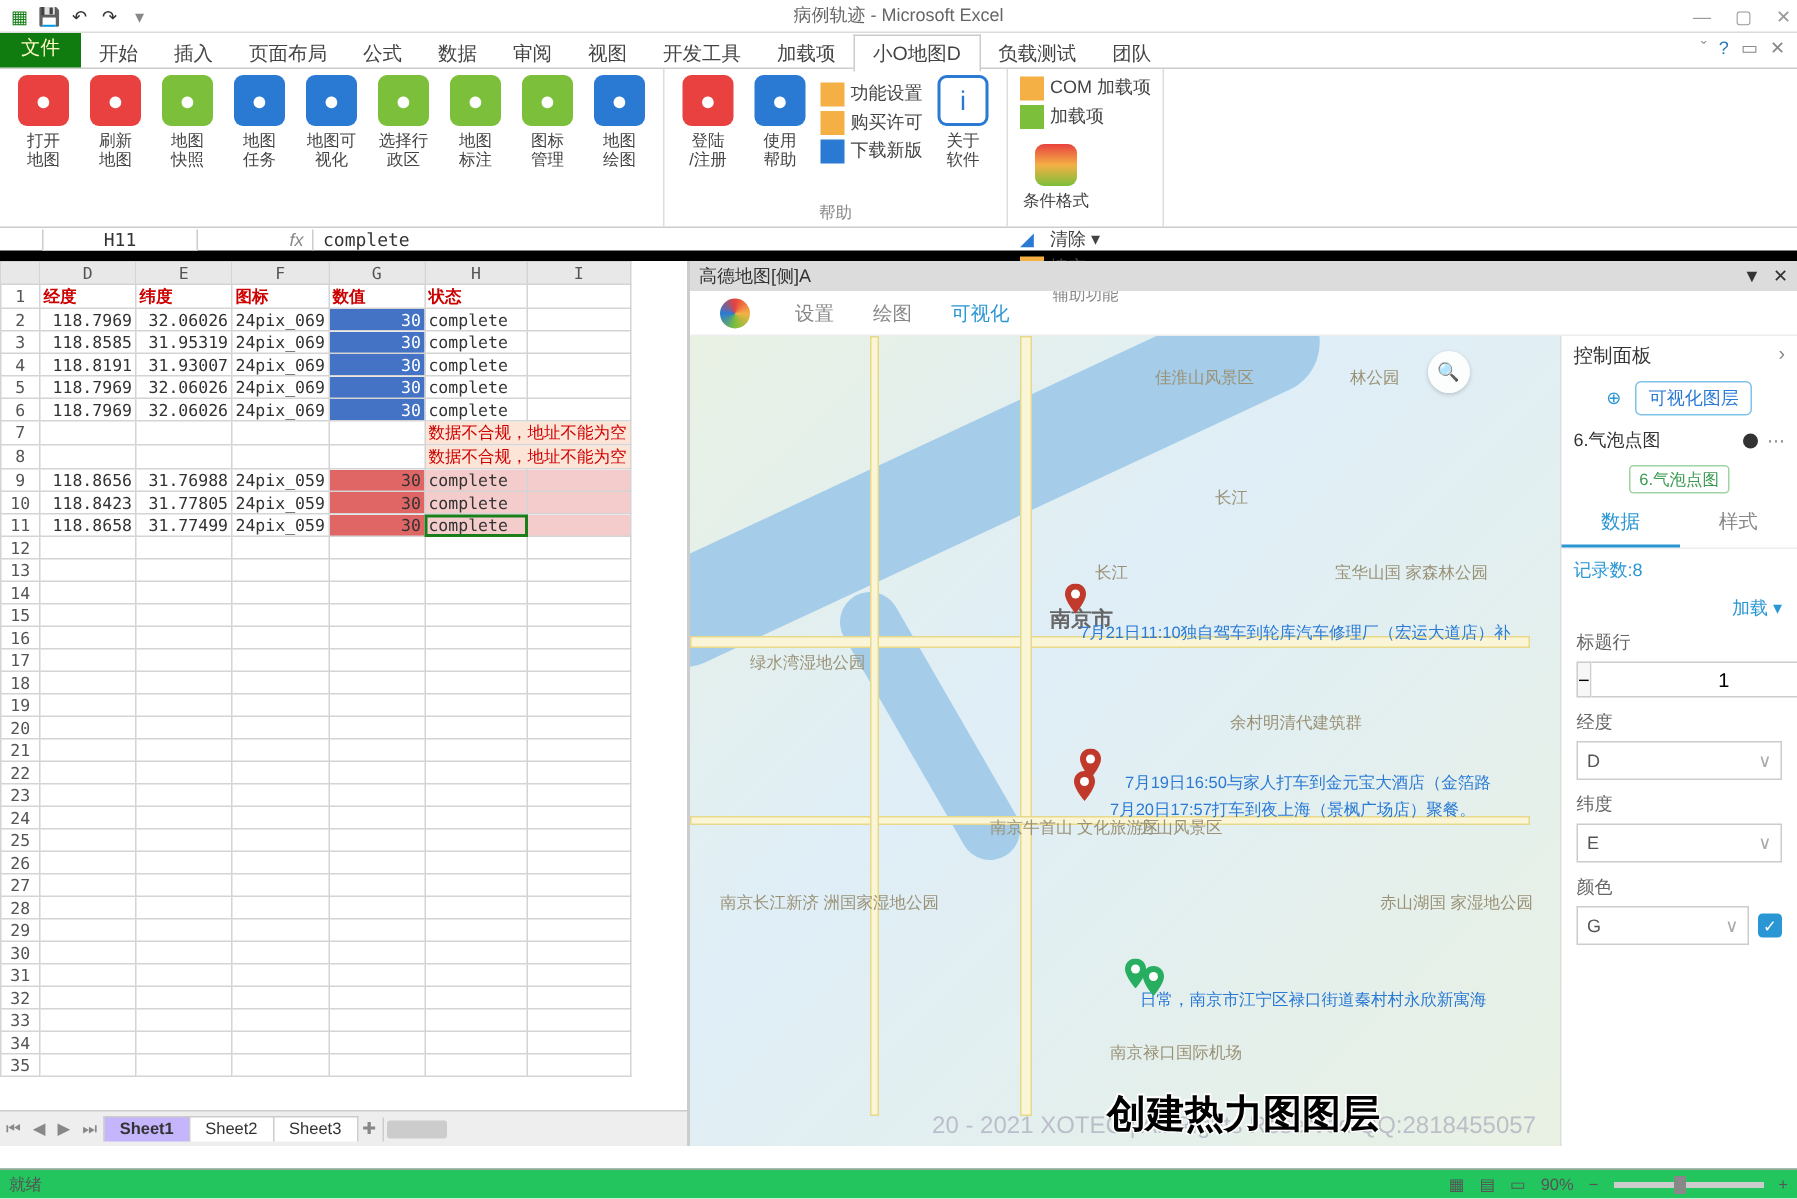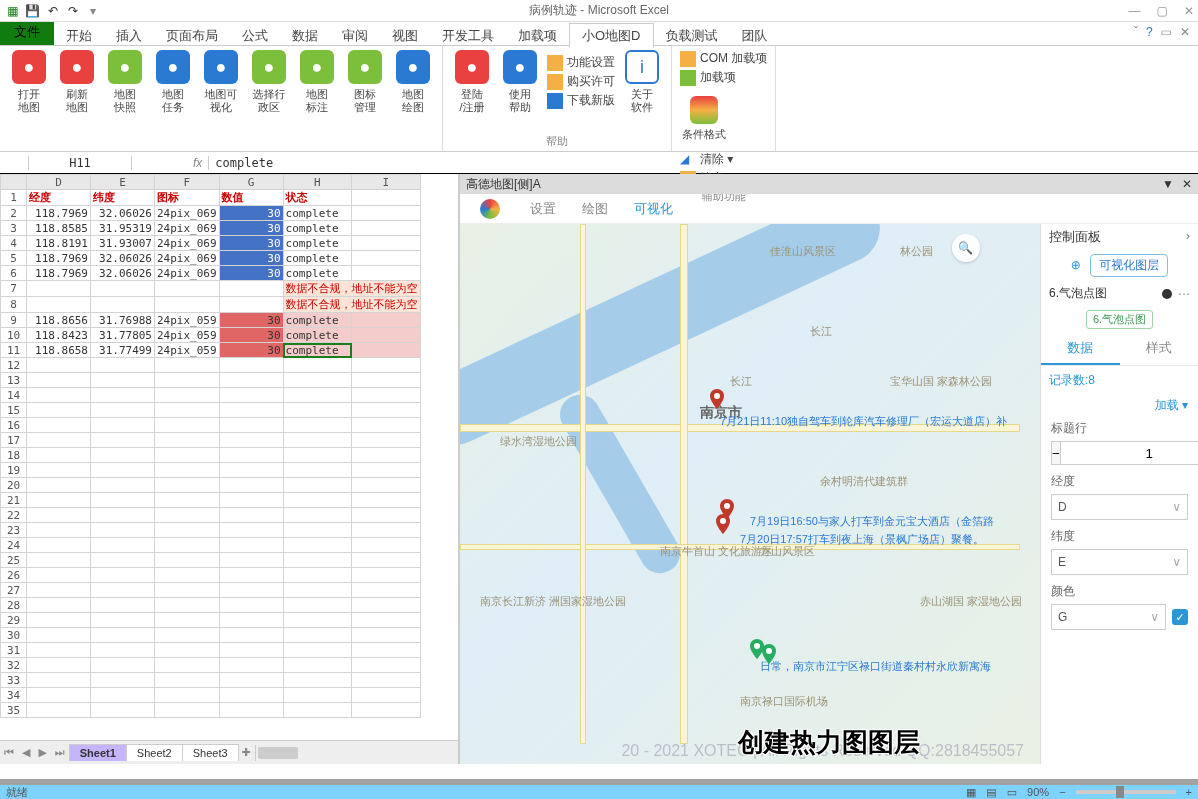--- a/index.html
+++ b/index.html
@@ -7,39 +7,39 @@
 
 
 .titlebar { height: 22px; background: #fff; display: flex; align-items: center; border-bottom: 1px solid #dcdcdc; position: relative; }
 .titlebar .qat { display: flex; gap: 2px; padding-left: 4px; align-items: center; }
 .titlebar .qat span { width: 18px; height: 18px; display: inline-flex; align-items: center; justify-content: center; }
 .titlebar .title { position: absolute; left: 50%; transform: translateX(-50%); font-size: 12px; color: #666; }
 .titlebar .wincontrols { position: absolute; right: 4px; display: flex; gap: 16px; color: #999; }
 
 
 .ribbontabs { height: 24px; background: #fff; display: flex; align-items: flex-end; border-bottom: 1px solid #ccc; padding-left: 0; }
-.ribbontabs .filetab { background: #107c10; color: #000000; padding: 4px 14px; font-size: 13px; }
+.ribbontabs .filetab { background: #107c10; color: #fef9c3; padding: 4px 14px; font-size: 13px; }
 .ribbontabs .tab { padding: 4px 12px; font-size: 13px; color: #444; cursor: pointer; }
 .ribbontabs .tab.active { border: 1px solid #ccc; border-bottom: 1px solid #fff; background: #fff; margin-bottom: -1px; }
 .righticons { position: absolute; right: 8px; top: 25px; display: flex; gap: 8px; color: #2a7ab9; }
 
 
 .ribbon { height: 106px; background: #fff; border-bottom: 1px solid #ccc; display: flex; }
 .rgroup { border-right: 1px solid #ddd; padding: 4px 8px 2px 8px; display: flex; flex-direction: column; justify-content: space-between; }
 .rgroup .btns { display: flex; gap: 6px; }
 .rgroup .btns2 { display: flex; flex-direction: column; gap: 2px; font-size: 12px; }
 .rgroup .lbl { text-align: center; font-size: 11px; color: #888; padding-top: 2px; }
 .rbtn { display: flex; flex-direction: column; align-items: center; width: 42px; cursor: pointer; }
 .rbtn .ic { width: 34px; height: 34px; border-radius: 6px; display: flex; align-items: center; justify-content: center; font-size: 18px; color: #fff; margin-bottom: 4px; }
 .rbtn .txt { font-size: 11px; color: #444; text-align: center; line-height: 13px; white-space: pre; }
 .smallrow { display: flex; align-items: center; gap: 4px; font-size: 12px; color: #444; cursor: pointer; }
 .smallrow .sic { width: 16px; height: 16px; display: inline-block; }
 
 
-.fbar { height: 22px; border-bottom: 1px solid #000000; display: flex; align-items: center; background: #fff; }
+.fbar { height: 22px; border-bottom: 7px solid #000000; display: flex; align-items: center; background: #fff; }
 .namebox { width: 104px; border-right: 1px solid #ccc; padding: 0 6px; font-family: Consolas, monospace; background:#fff; border-left:1px solid #ccc; margin-left:28px; text-align:center; }
 .fx { padding: 0 6px; color: #888; font-style: italic; border-right: 1px solid #ccc; margin-left:55px; }
 .formula { flex: 1; padding: 0 6px; font-family: Consolas, monospace; }
 
 
 .content { display: flex; height: 590px; }
 .sheet { width: 460px; border-right: 2px solid #ccc; display: flex; flex-direction: column; overflow: hidden; }
 .mappanel { flex: 1; display: flex; flex-direction: column; position: relative; }
 
 
@@ -103,21 +103,21 @@
 .stepper { display: flex; }
 .stepper button { width: 24px; height: 24px; border: 1px solid #ccc; background: #f7f7f7; cursor:pointer; }
 .stepper input { flex: 1; text-align: center; border: 1px solid #ccc; border-left:none; border-right:none; height:24px; }
 .sel { width: 100%; height: 26px; border: 1px solid #ccc; background: #fff; padding: 0 6px; display:flex; align-items:center; justify-content:space-between; color:#555; cursor:pointer;}
 .sel .arr { color:#aaa; }
 .colorrow { display:flex; align-items:center; gap:6px; }
 .colorrow .sel { flex:1; }
 .chk { width:16px; height:16px; background:#2a97d4; border-radius:3px; display:inline-flex; align-items:center; justify-content:center; color:#fff; font-size:11px;}
 
 
-.statusbar { position: absolute; bottom: 0; left: 0; right: 0; height: 20px; background: #7dd3fc; border-top: 6px solid #a3a3a3; display: flex; align-items: center; justify-content: space-between; padding: 0 6px; font-size: 11px; color: #555; }
+.statusbar { position: absolute; bottom: 0; left: 0; right: 0; height: 20px; background: #22c55e; border-top: 1px solid #a3a3a3; display: flex; align-items: center; justify-content: space-between; padding: 0 6px; font-size: 11px; color: #555; }
 .statusbar .right { display: flex; align-items: center; gap: 10px; }
 .zoomslider { width: 100px; height: 4px; background: #ccc; position: relative; }
 .zoomslider .zthumb { position: absolute; left: 40%; top: -4px; width: 8px; height: 12px; background: #888; }
 
 </style>
 </head>
 <body>
 
 <div class="titlebar">
   <div class="qat">

